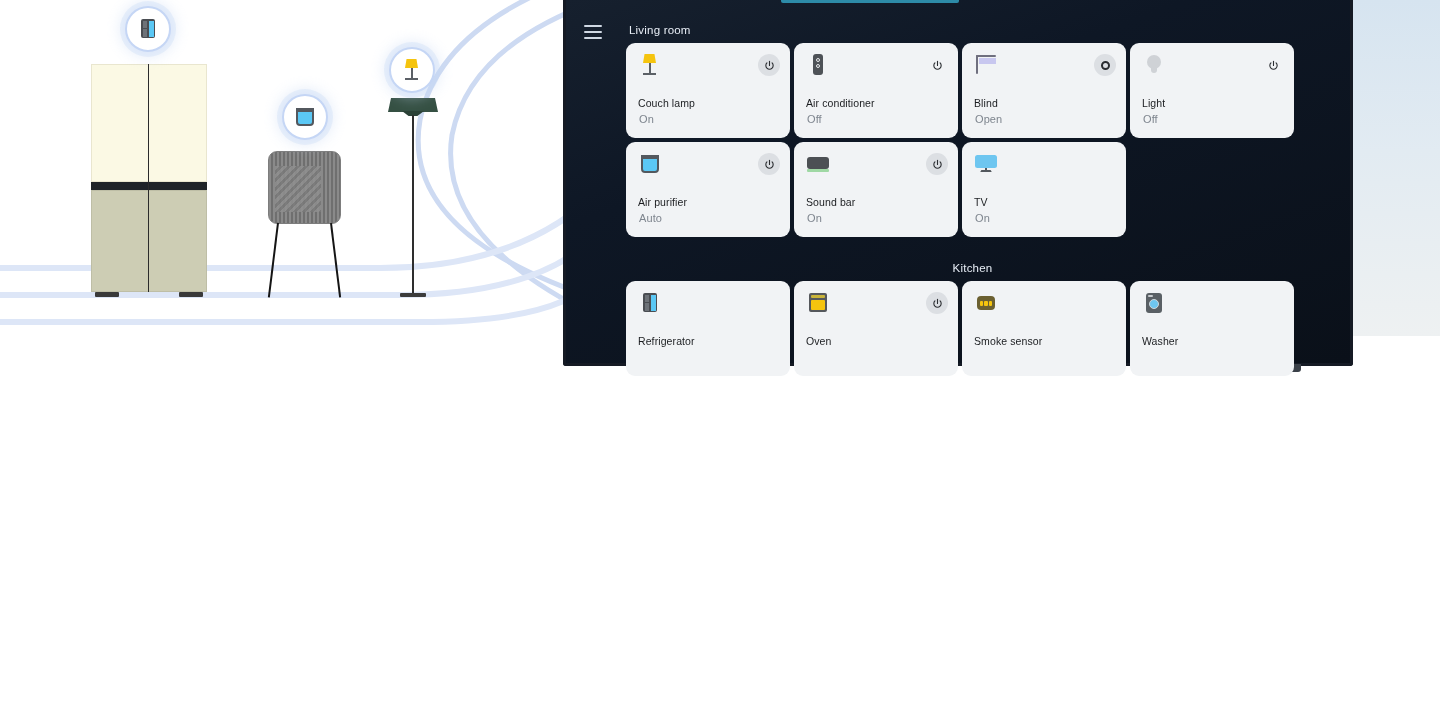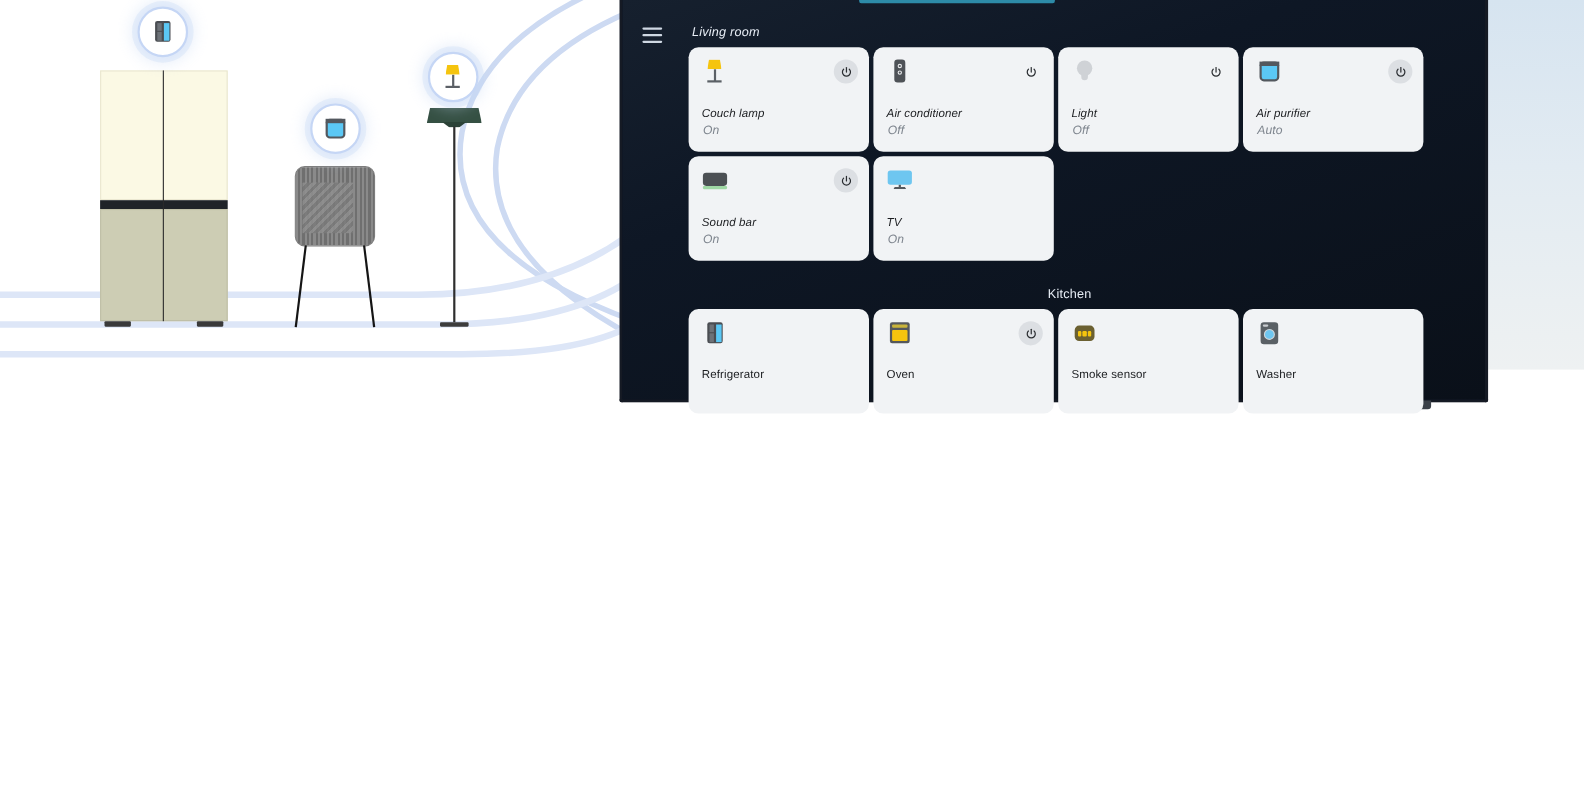--- a/index.html
+++ b/index.html
@@ -214,21 +214,21 @@
     </div>
   </div>
   <div id="tvfoot"></div>
 
   <div id="hamburger">
     <i></i>
       <i></i>
       <i></i>
   </div>
 
-  <div class="room" id="room-0" style="top:24px;font-style:italic;">
+  <div class="room" id="room-0" style="top:24px;">
     <div class="room-title">Living room</div>
     <div class="grid" id="grid-0">
         <div class="card">
           <span class="icon ic-lamp">
             <span class="sh"></span>
             <span class="pl"></span>
             <span class="bs"></span>
           </span>
           <div class="ctl filled">
             <svg class="pwr" viewBox="0 0 24 24" fill="none" stroke="#2a2d31" stroke-width="2.4" stroke-linecap="round">
@@ -248,20 +248,32 @@
           <div class="ctl">
             <svg class="pwr" viewBox="0 0 24 24" fill="none" stroke="#2a2d31" stroke-width="2.4" stroke-linecap="round">
               <path d="M12 3v9"></path>
               <path d="M6.4 6.4a8 8 0 1 0 11.2 0"></path>
             </svg>
           </div>
           <div class="nm">Air conditioner</div>
           <div class="st">Off</div>
         </div>
         <div class="card">
+          <span class="icon ic-blind">
+            <span class="p"></span>
+            <span class="v"></span>
+            <span class="h"></span>
+          </span>
+          <div class="ctl filled">
+            <span class="ring"></span>
+          </div>
+          <div class="nm">Blind</div>
+          <div class="st">Open</div>
+        </div>
+        <div class="card">
           <span class="icon ic-bulb">
             <span class="g"></span>
             <span class="n"></span>
           </span>
           <div class="ctl">
             <svg class="pwr" viewBox="0 0 24 24" fill="none" stroke="#2a2d31" stroke-width="2.4" stroke-linecap="round">
               <path d="M12 3v9"></path>
               <path d="M6.4 6.4a8 8 0 1 0 11.2 0"></path>
             </svg>
           </div>

